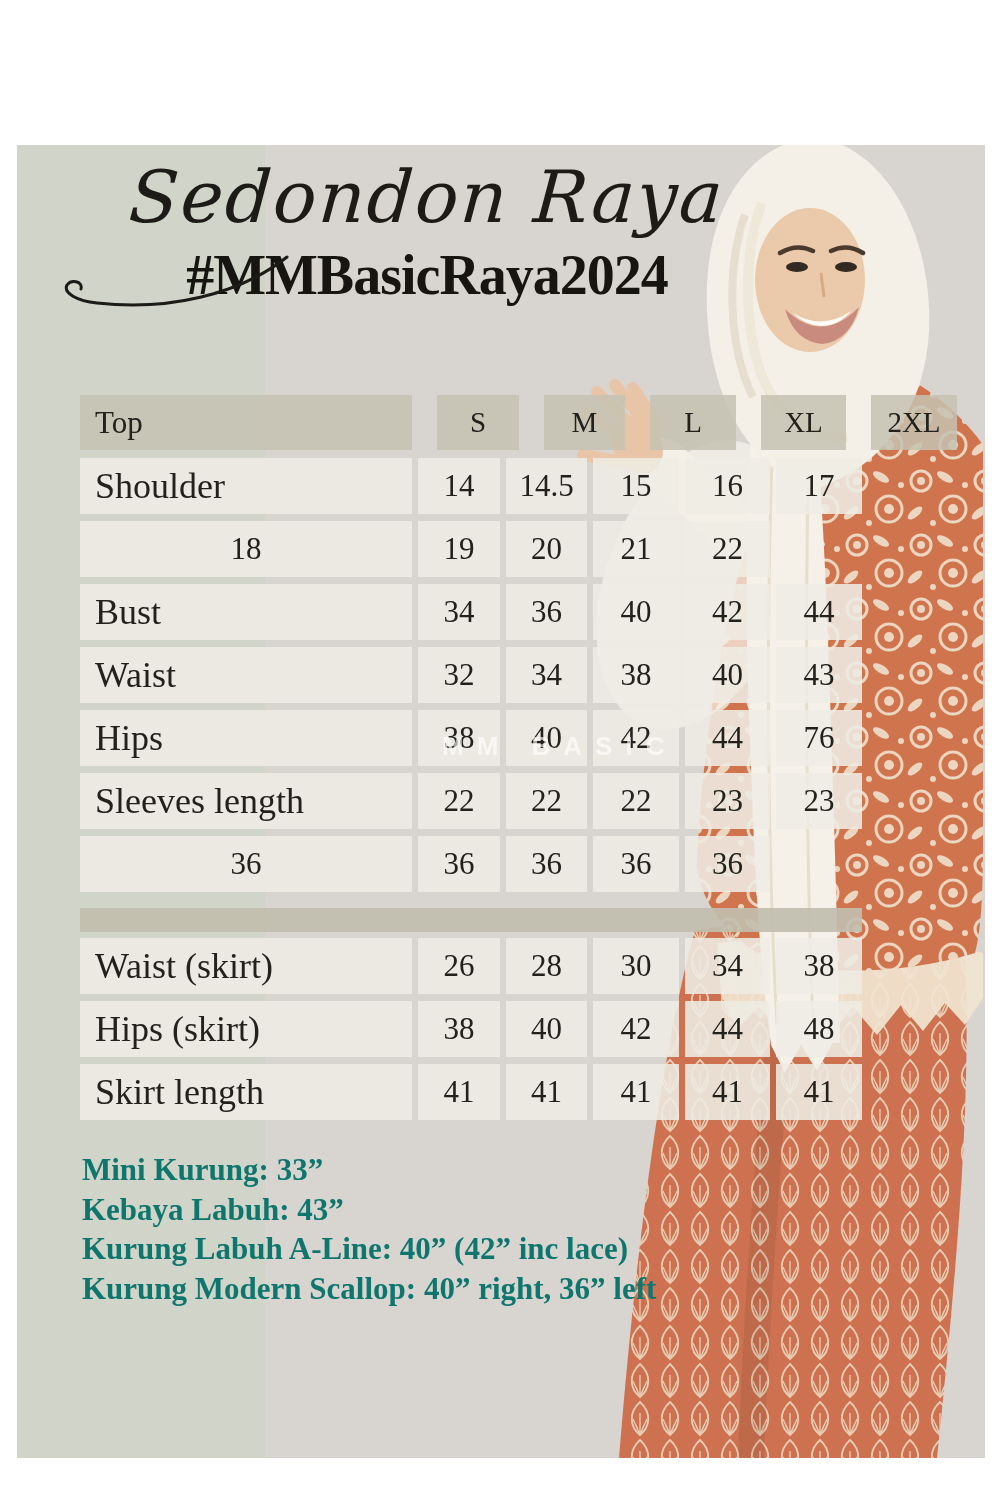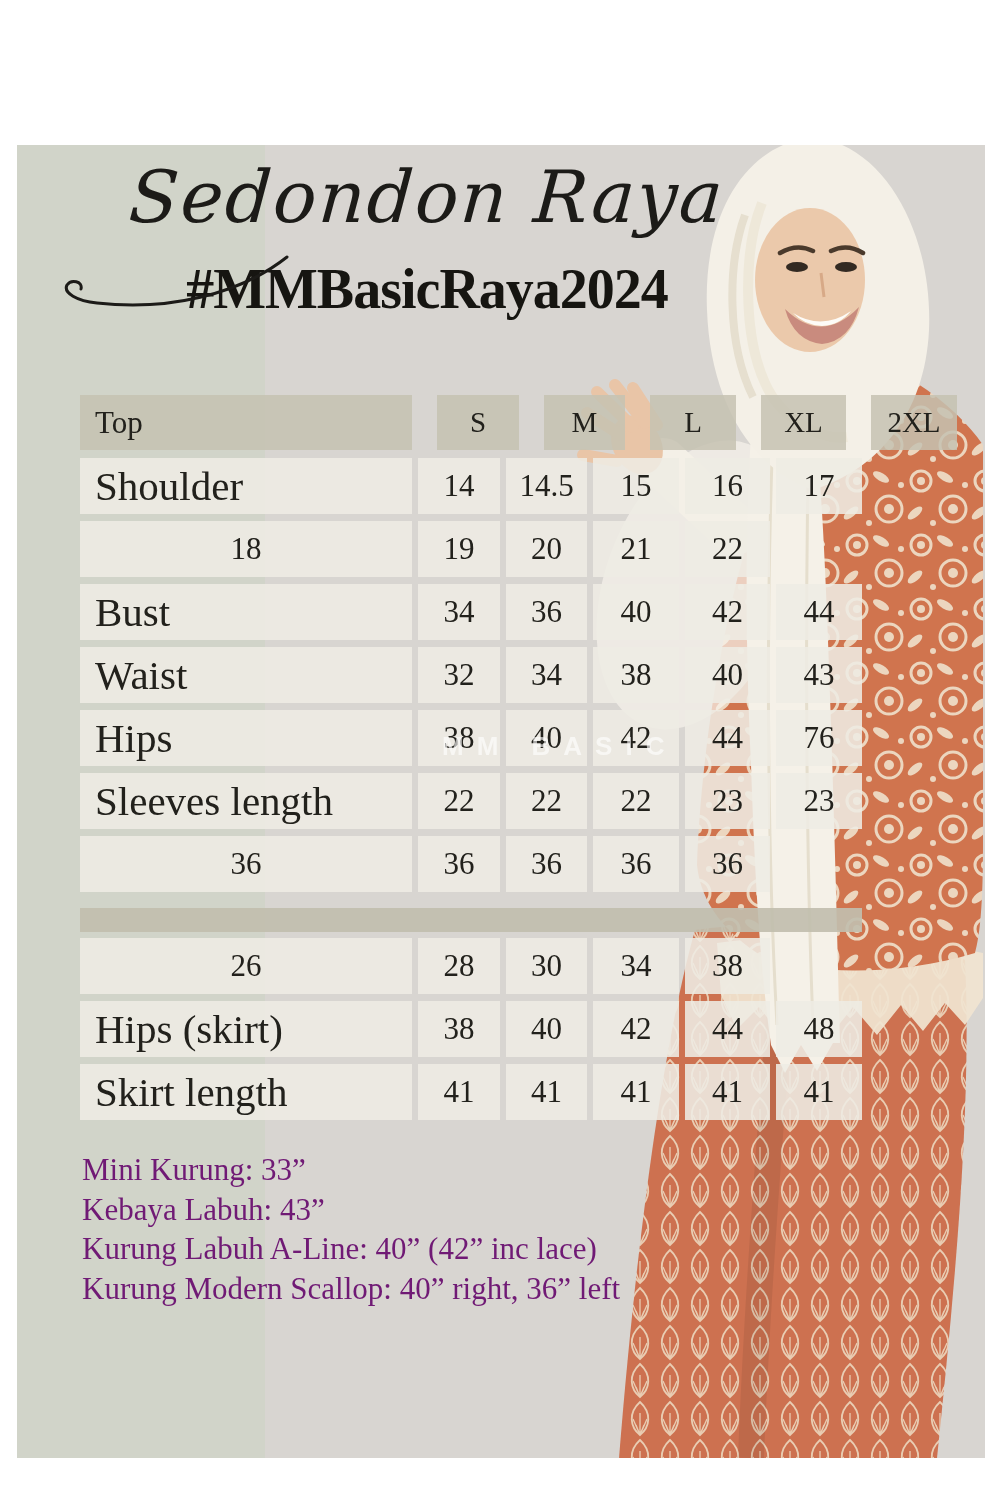--- a/index.html
+++ b/index.html
@@ -7,43 +7,43 @@
           font-family:"Liberation Serif","DejaVu Serif",serif;color:#22211c;}
   .content{position:absolute;left:17px;top:145px;width:968px;height:1313px;
            background:#d1d4c9;overflow:hidden;}
   .photo-svg{position:absolute;left:248px;top:0;width:720px;height:1313px;z-index:1;}
 
   
   .title-block{position:absolute;left:60px;top:10px;width:700px;z-index:3;text-align:center;}
   .script-title{font-family:"DejaVu Serif",serif;font-style:italic;font-size:72px;
                 letter-spacing:2px;color:#1c1b18;transform:skewX(-4deg);}
   .flourish{position:absolute;left:-22px;top:96px;width:240px;height:62px;}
-  .hashtag{margin-top:18px;font-weight:bold;font-size:56px;letter-spacing:-1px;color:#161511;
+  .hashtag{margin-top:4px;font-weight:bold;font-size:56px;letter-spacing:-1px;color:#161511;
            font-family:"Liberation Serif",serif;}
 
   
   .size-table{position:absolute;left:63px;top:250px;width:782px;z-index:2;
               --cols:332px 82px 81px 86px 85px 86px;}
   .trow{display:grid;grid-template-columns:var(--cols);column-gap:6px;height:56px;margin-bottom:7px;}
   .trow.header{height:55px;margin-bottom:8px;gap:25px;}
   .cell{display:flex;align-items:center;background:rgba(238,236,228,0.88);font-size:31px;}
-  .cell.label{padding-left:15px;font-size:41px;justify-content:flex-start;}
+  .cell.label{padding-left:15px;font-size:36px;justify-content:flex-start;}
   .cell.val{justify-content:center;}
   .header .cell{background:rgba(198,194,178,0.85);font-size:29px;}
   .header .cell.label{font-size:31px;}
   .section-band{height:24px;background:rgba(193,190,174,0.92);margin:16px 0 6px 0;}
 
   
   .watermark{position:absolute;left:425px;top:586px;z-index:4;
              font-family:"Liberation Sans",sans-serif;font-weight:bold;font-size:26px;
              letter-spacing:13px;color:rgba(255,255,255,0.62);white-space:nowrap;}
 
   
-  .notes{position:absolute;left:65px;top:1005px;z-index:4;font-weight:normal;
-         font-size:31px;line-height:39.5px;color:#701a75;white-space:nowrap;}
+  .notes{position:absolute;left:65px;top:1005px;z-index:4;font-weight:bold;
+         font-size:31px;line-height:39.5px;color:#0f766e;white-space:nowrap;}
 </style>
 </head>
 <body>
 
 <div class="canvas">
   <div class="content">
 
     <svg class="photo-svg" viewBox="0 0 720 1313" xmlns="http://www.w3.org/2000/svg">
       <defs>
         <pattern id="floral" width="64" height="64" patternUnits="userSpaceOnUse">
@@ -190,20 +190,21 @@
     <div class="cell val">36</div>
     <div class="cell val">36</div>
     <div class="cell val">36</div>
   </div>
 </div>
 
       <div class="section-band"></div>
 
       <div>
   <div class="trow">
+    <div class="cell label">Waist (skirt)</div>
     <div class="cell val">26</div>
     <div class="cell val">28</div>
     <div class="cell val">30</div>
     <div class="cell val">34</div>
     <div class="cell val">38</div>
   </div>
 
   <div class="trow">
     <div class="cell label">Hips (skirt)</div>
     <div class="cell val">38</div>

